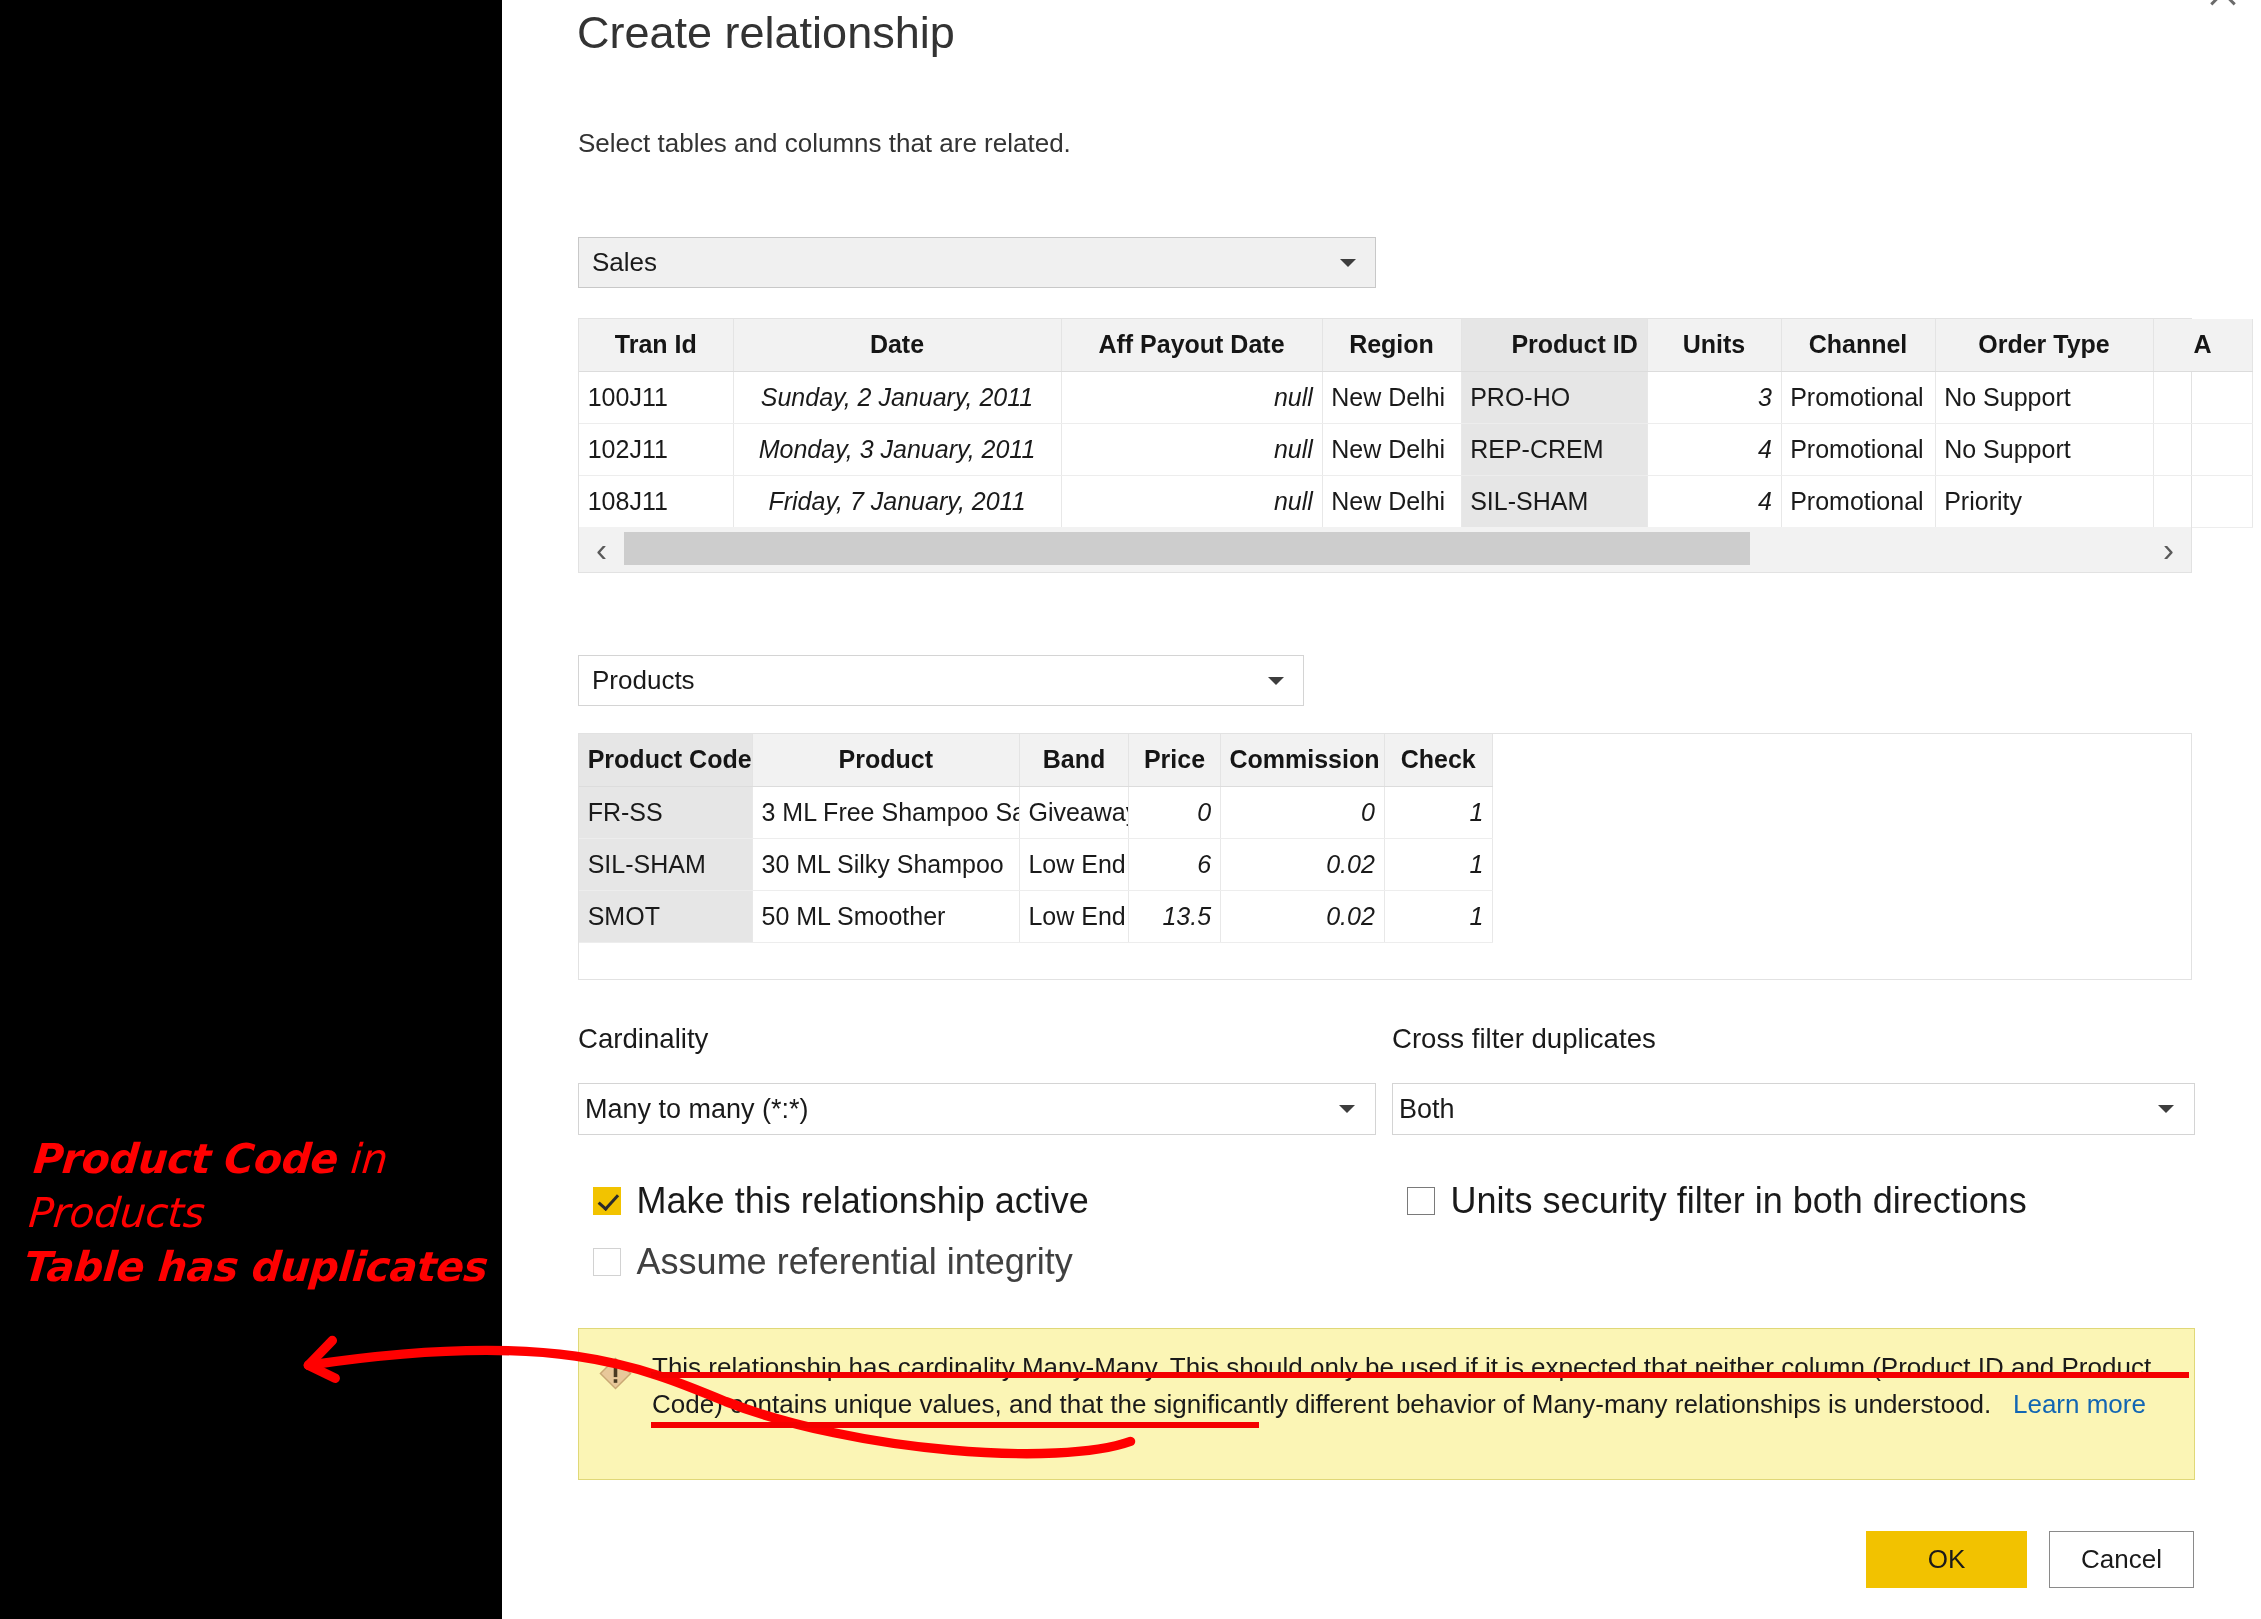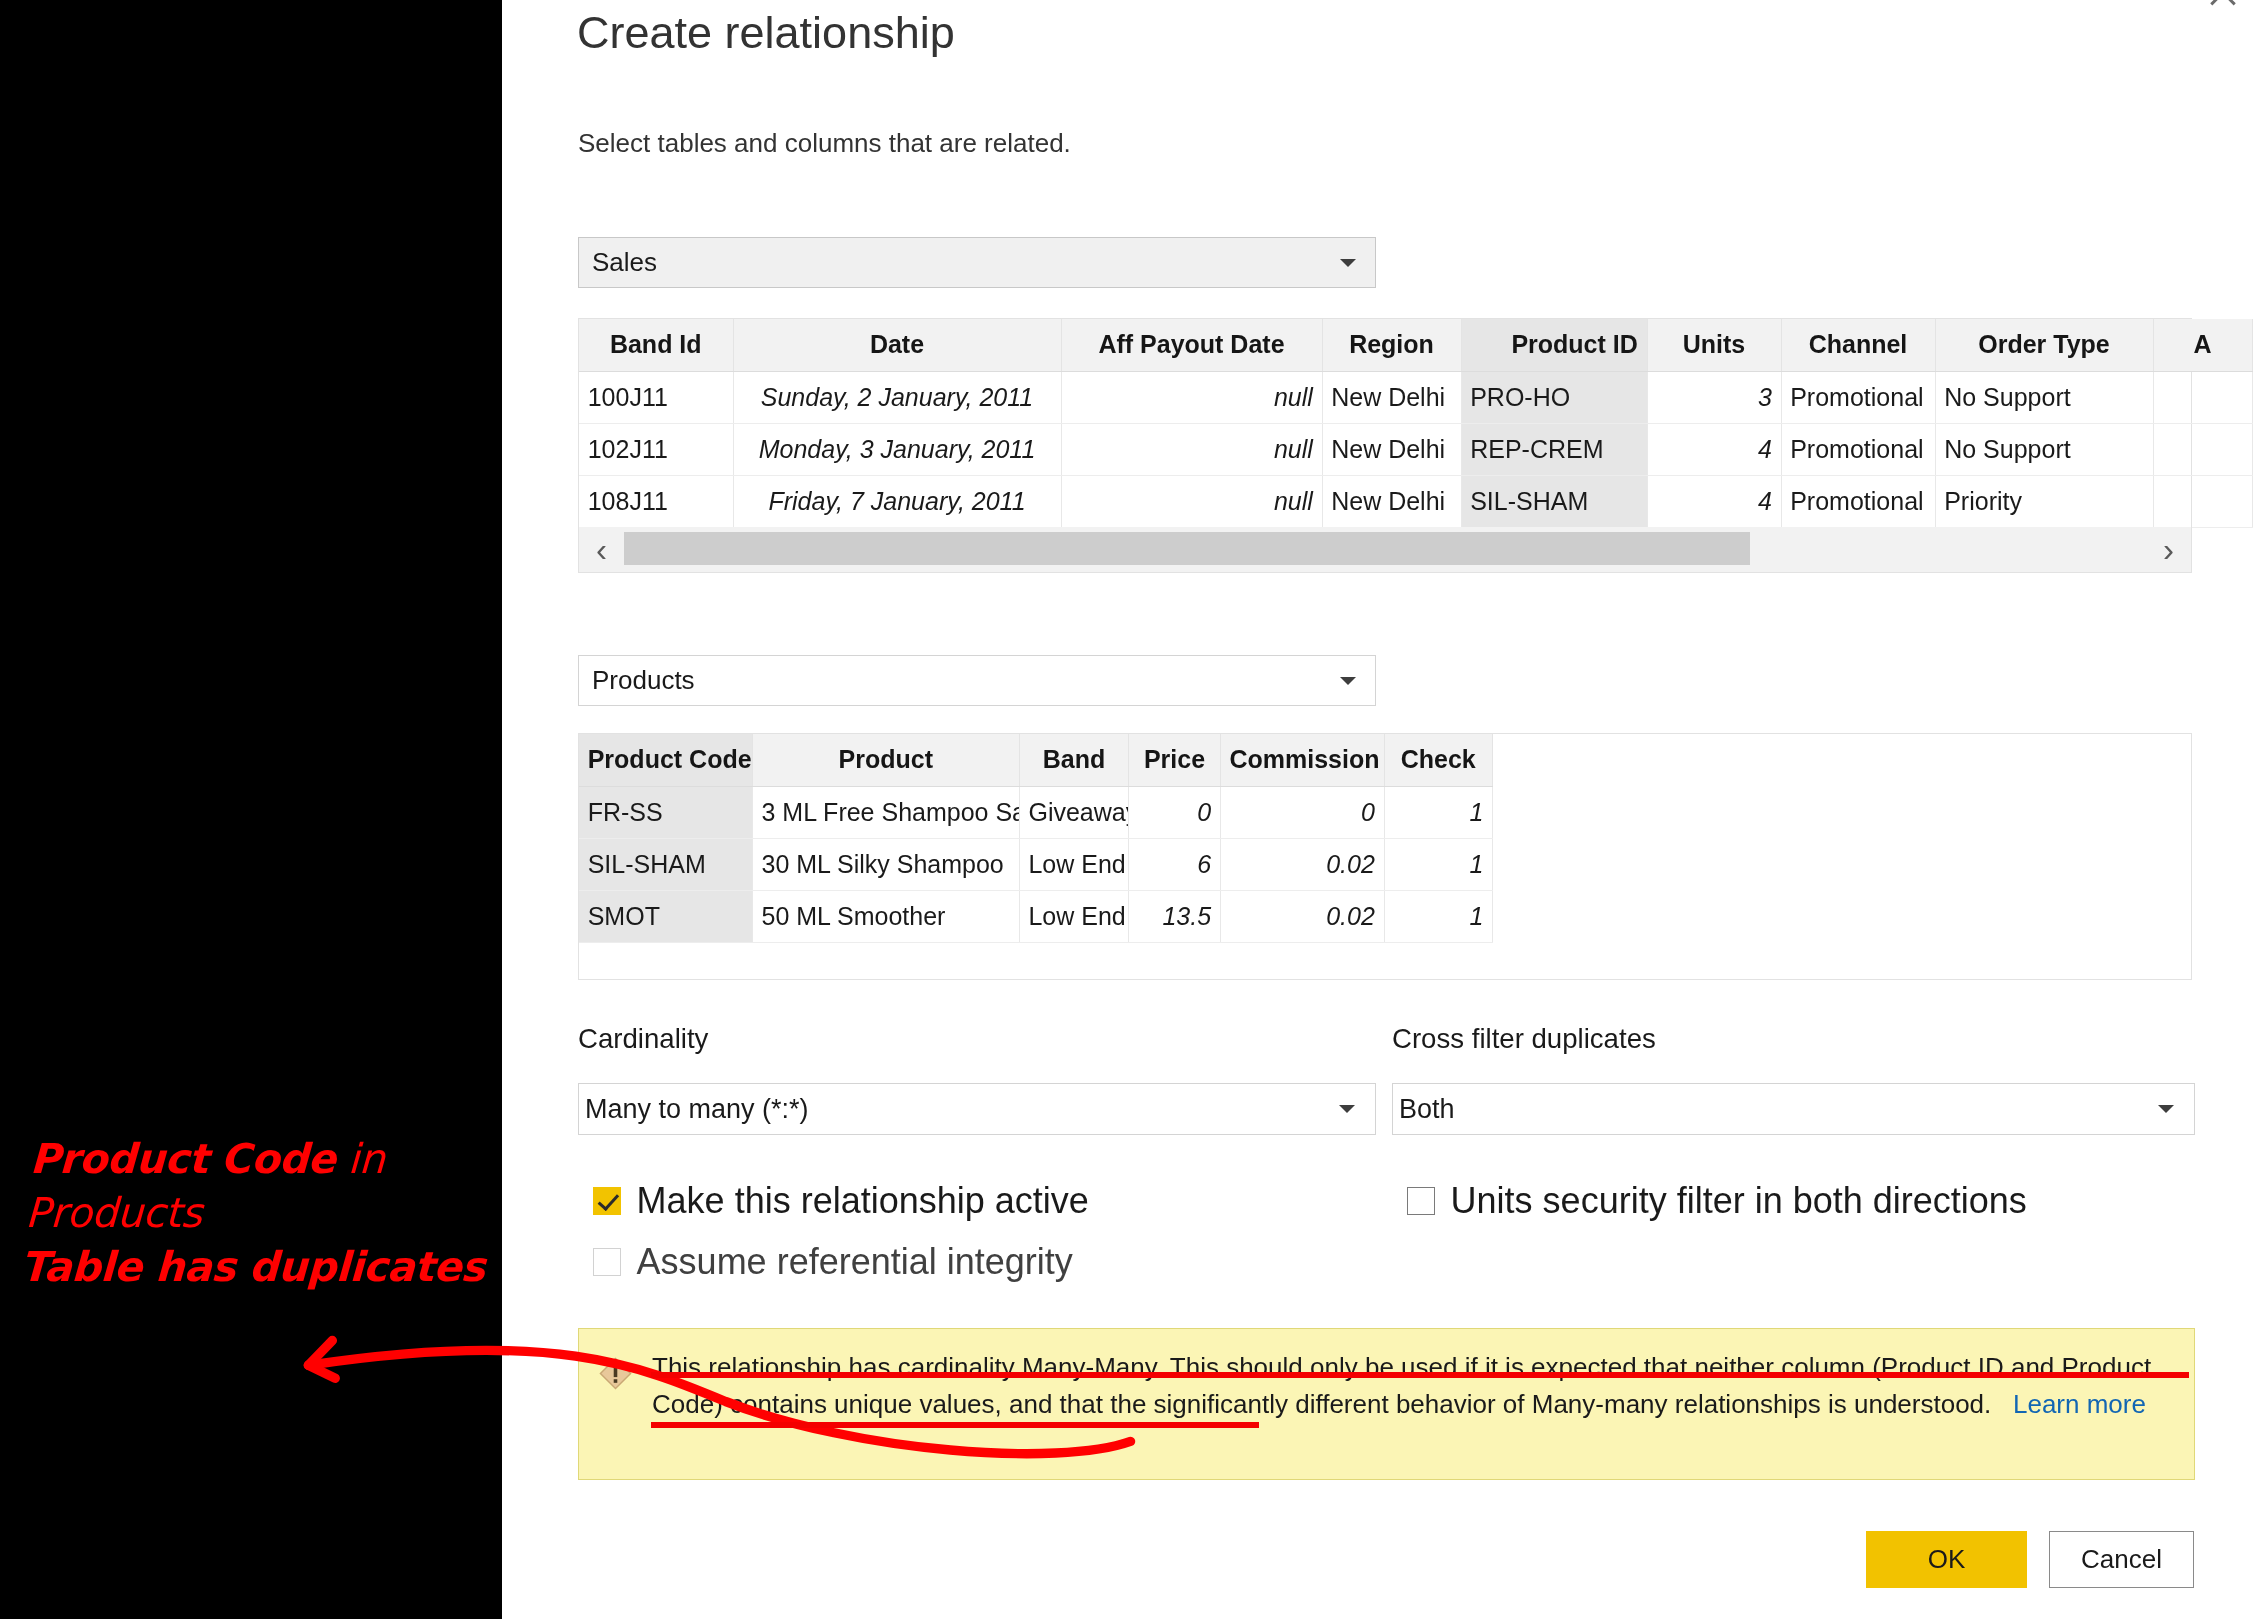--- a/index.html
+++ b/index.html
@@ -66,21 +66,21 @@
     width:0; height:0;
     border-left:8px solid transparent;
     border-right:8px solid transparent;
     border-top:8.7px solid #3d3d3d;
   }
   #sales-combo{
     left:578px; top:237px; width:798px;
     background:#f0f0f0; border:0.7px solid #c8c8c8;
   }
   #products-combo{
-    left:578px; top:655px; width:798px;
+    left:578px; top:655px; width:726px;
     background:#ffffff; border:0.7px solid #d4d4d4;
   }
 
   
   .grid{
     position:absolute;
     border:0.7px solid #e2e2e2;
     background:#ffffff;
     font-size:25px;
     color:#1a1a1a;
@@ -248,21 +248,21 @@
           <col style="width:261px">
         <col style="width:139px">
           <col style="width:186px">
           <col style="width:134px">
         <col style="width:154px">
           <col style="width:218px">
           <col style="width:99px">
       </colgroup>
       <thead>
         <tr>
-          <th>Band Id</th>
+          <th>Tran Id</th>
           <th>Date</th>
           <th>Aff Payout Date</th>
           <th>Region</th>
           <th class="selcol">Product ID</th>
           <th>Units</th>
           <th>Channel</th>
           <th>Order Type</th>
           <th>A</th>
         </tr>
       </thead>

